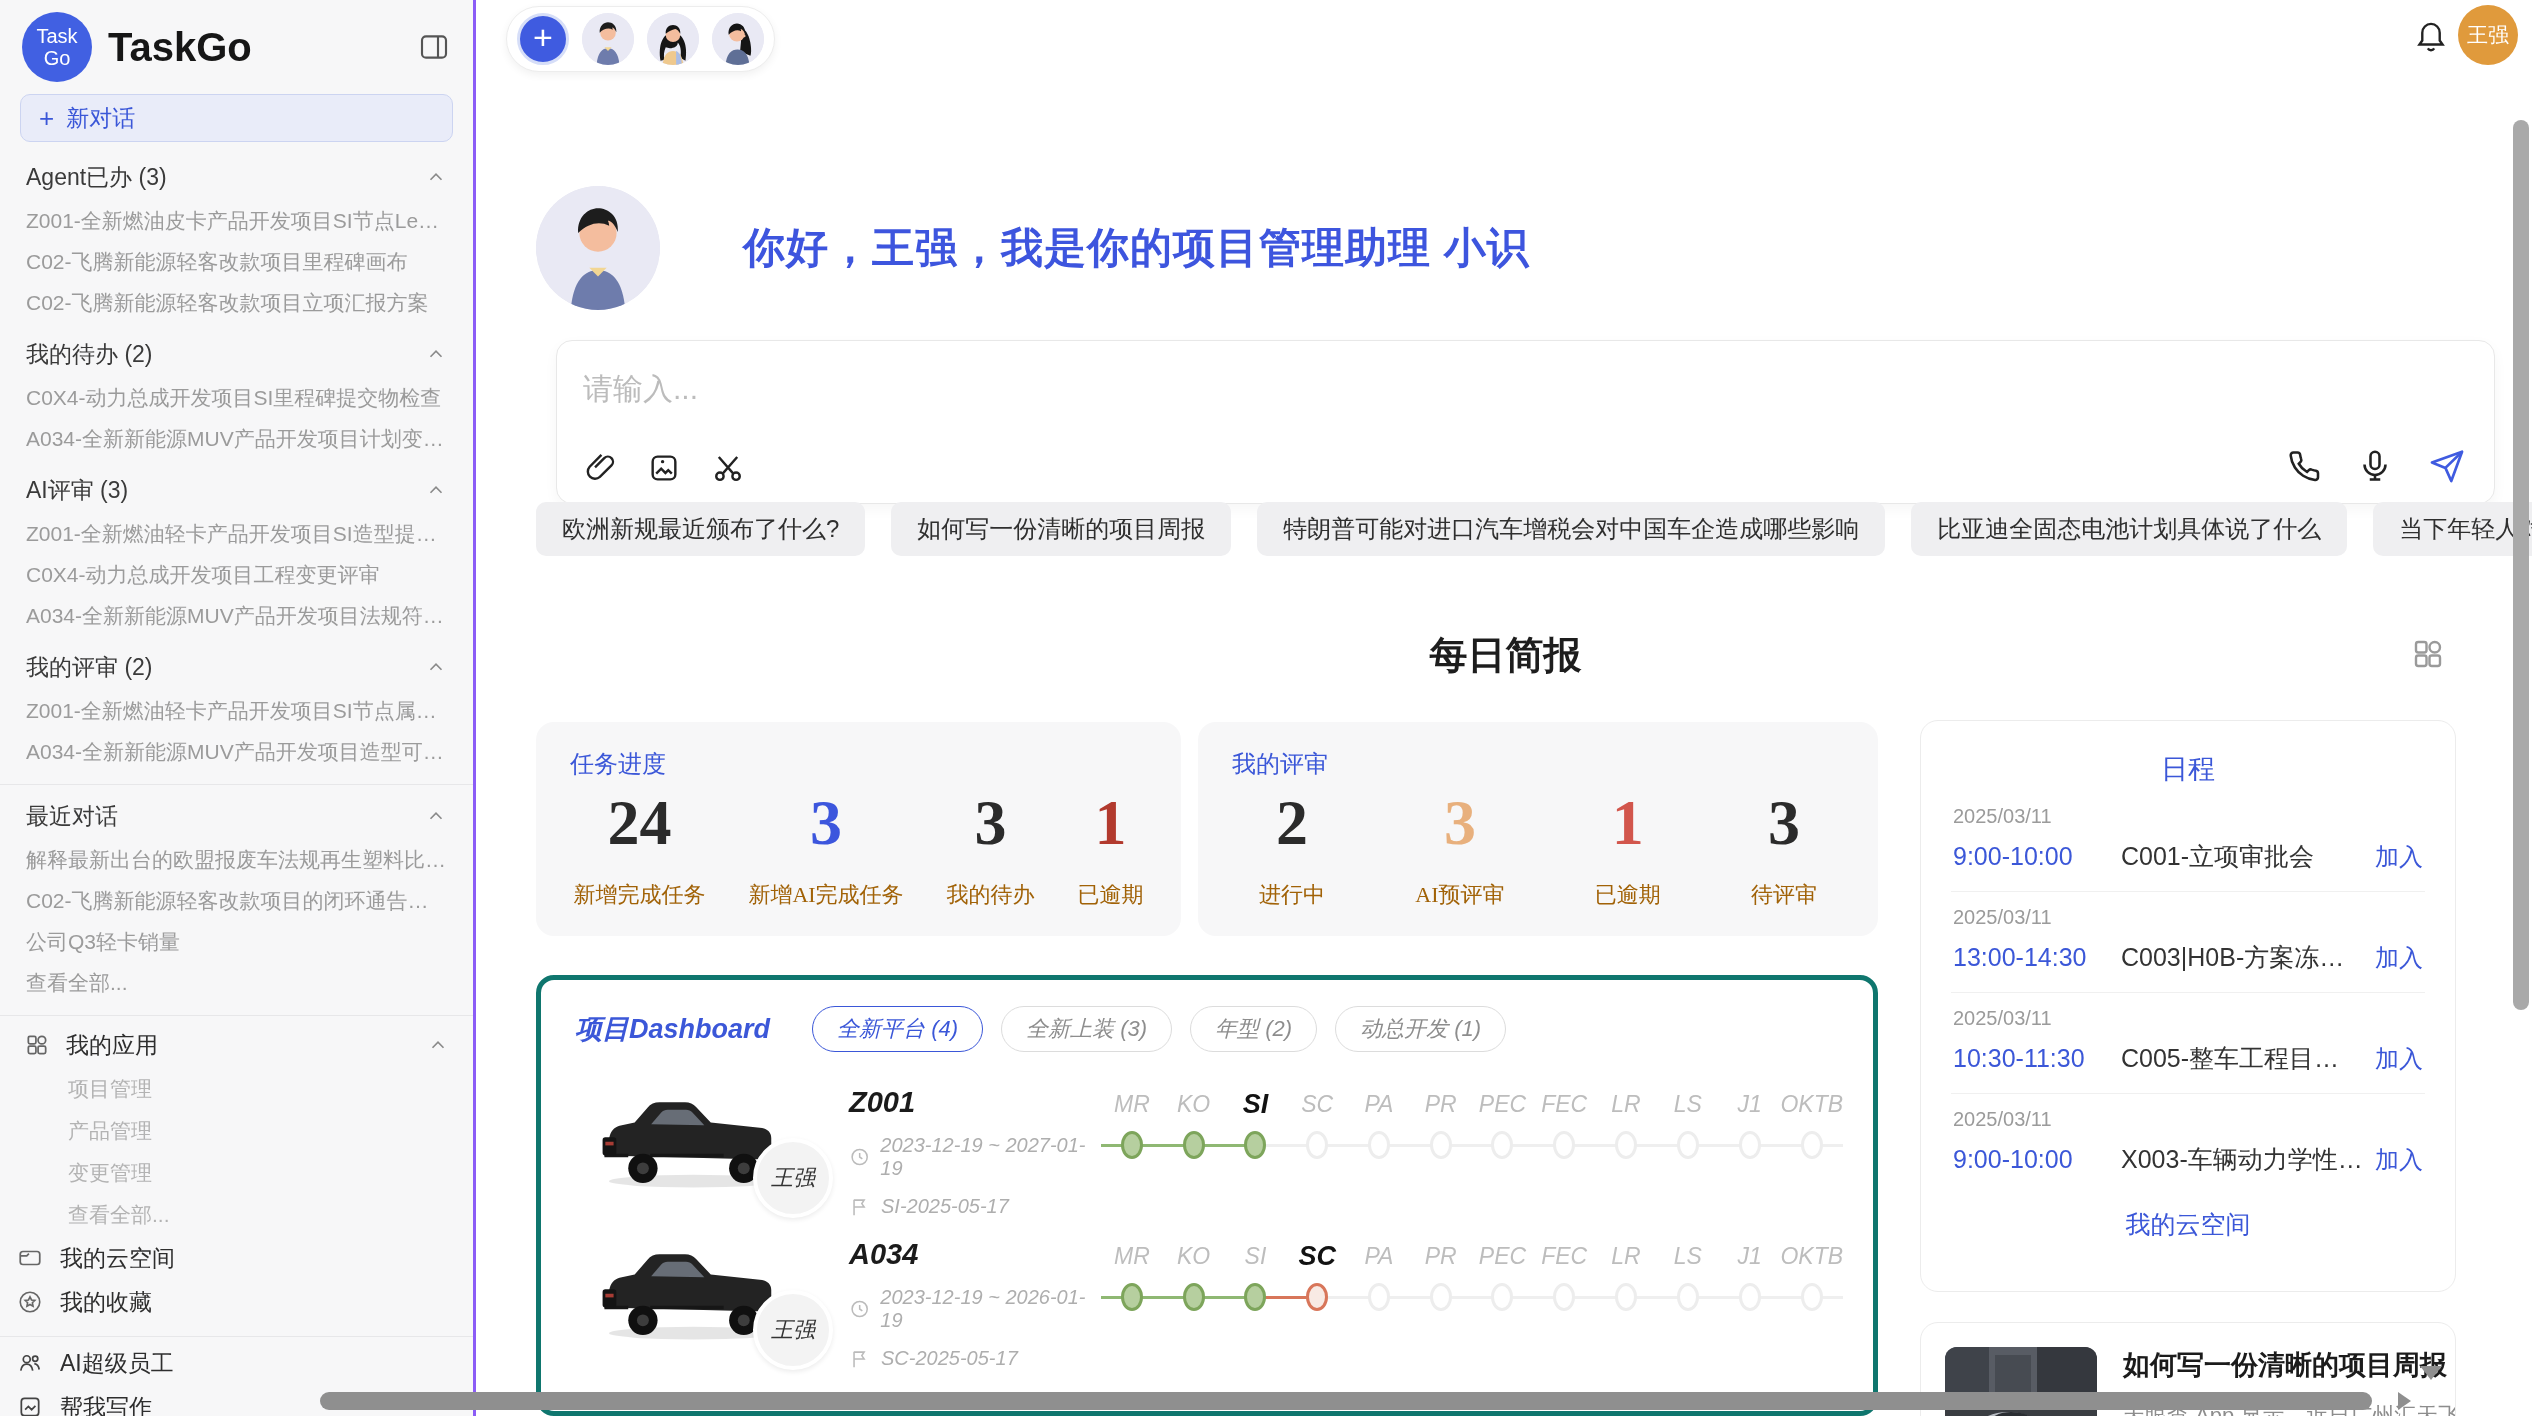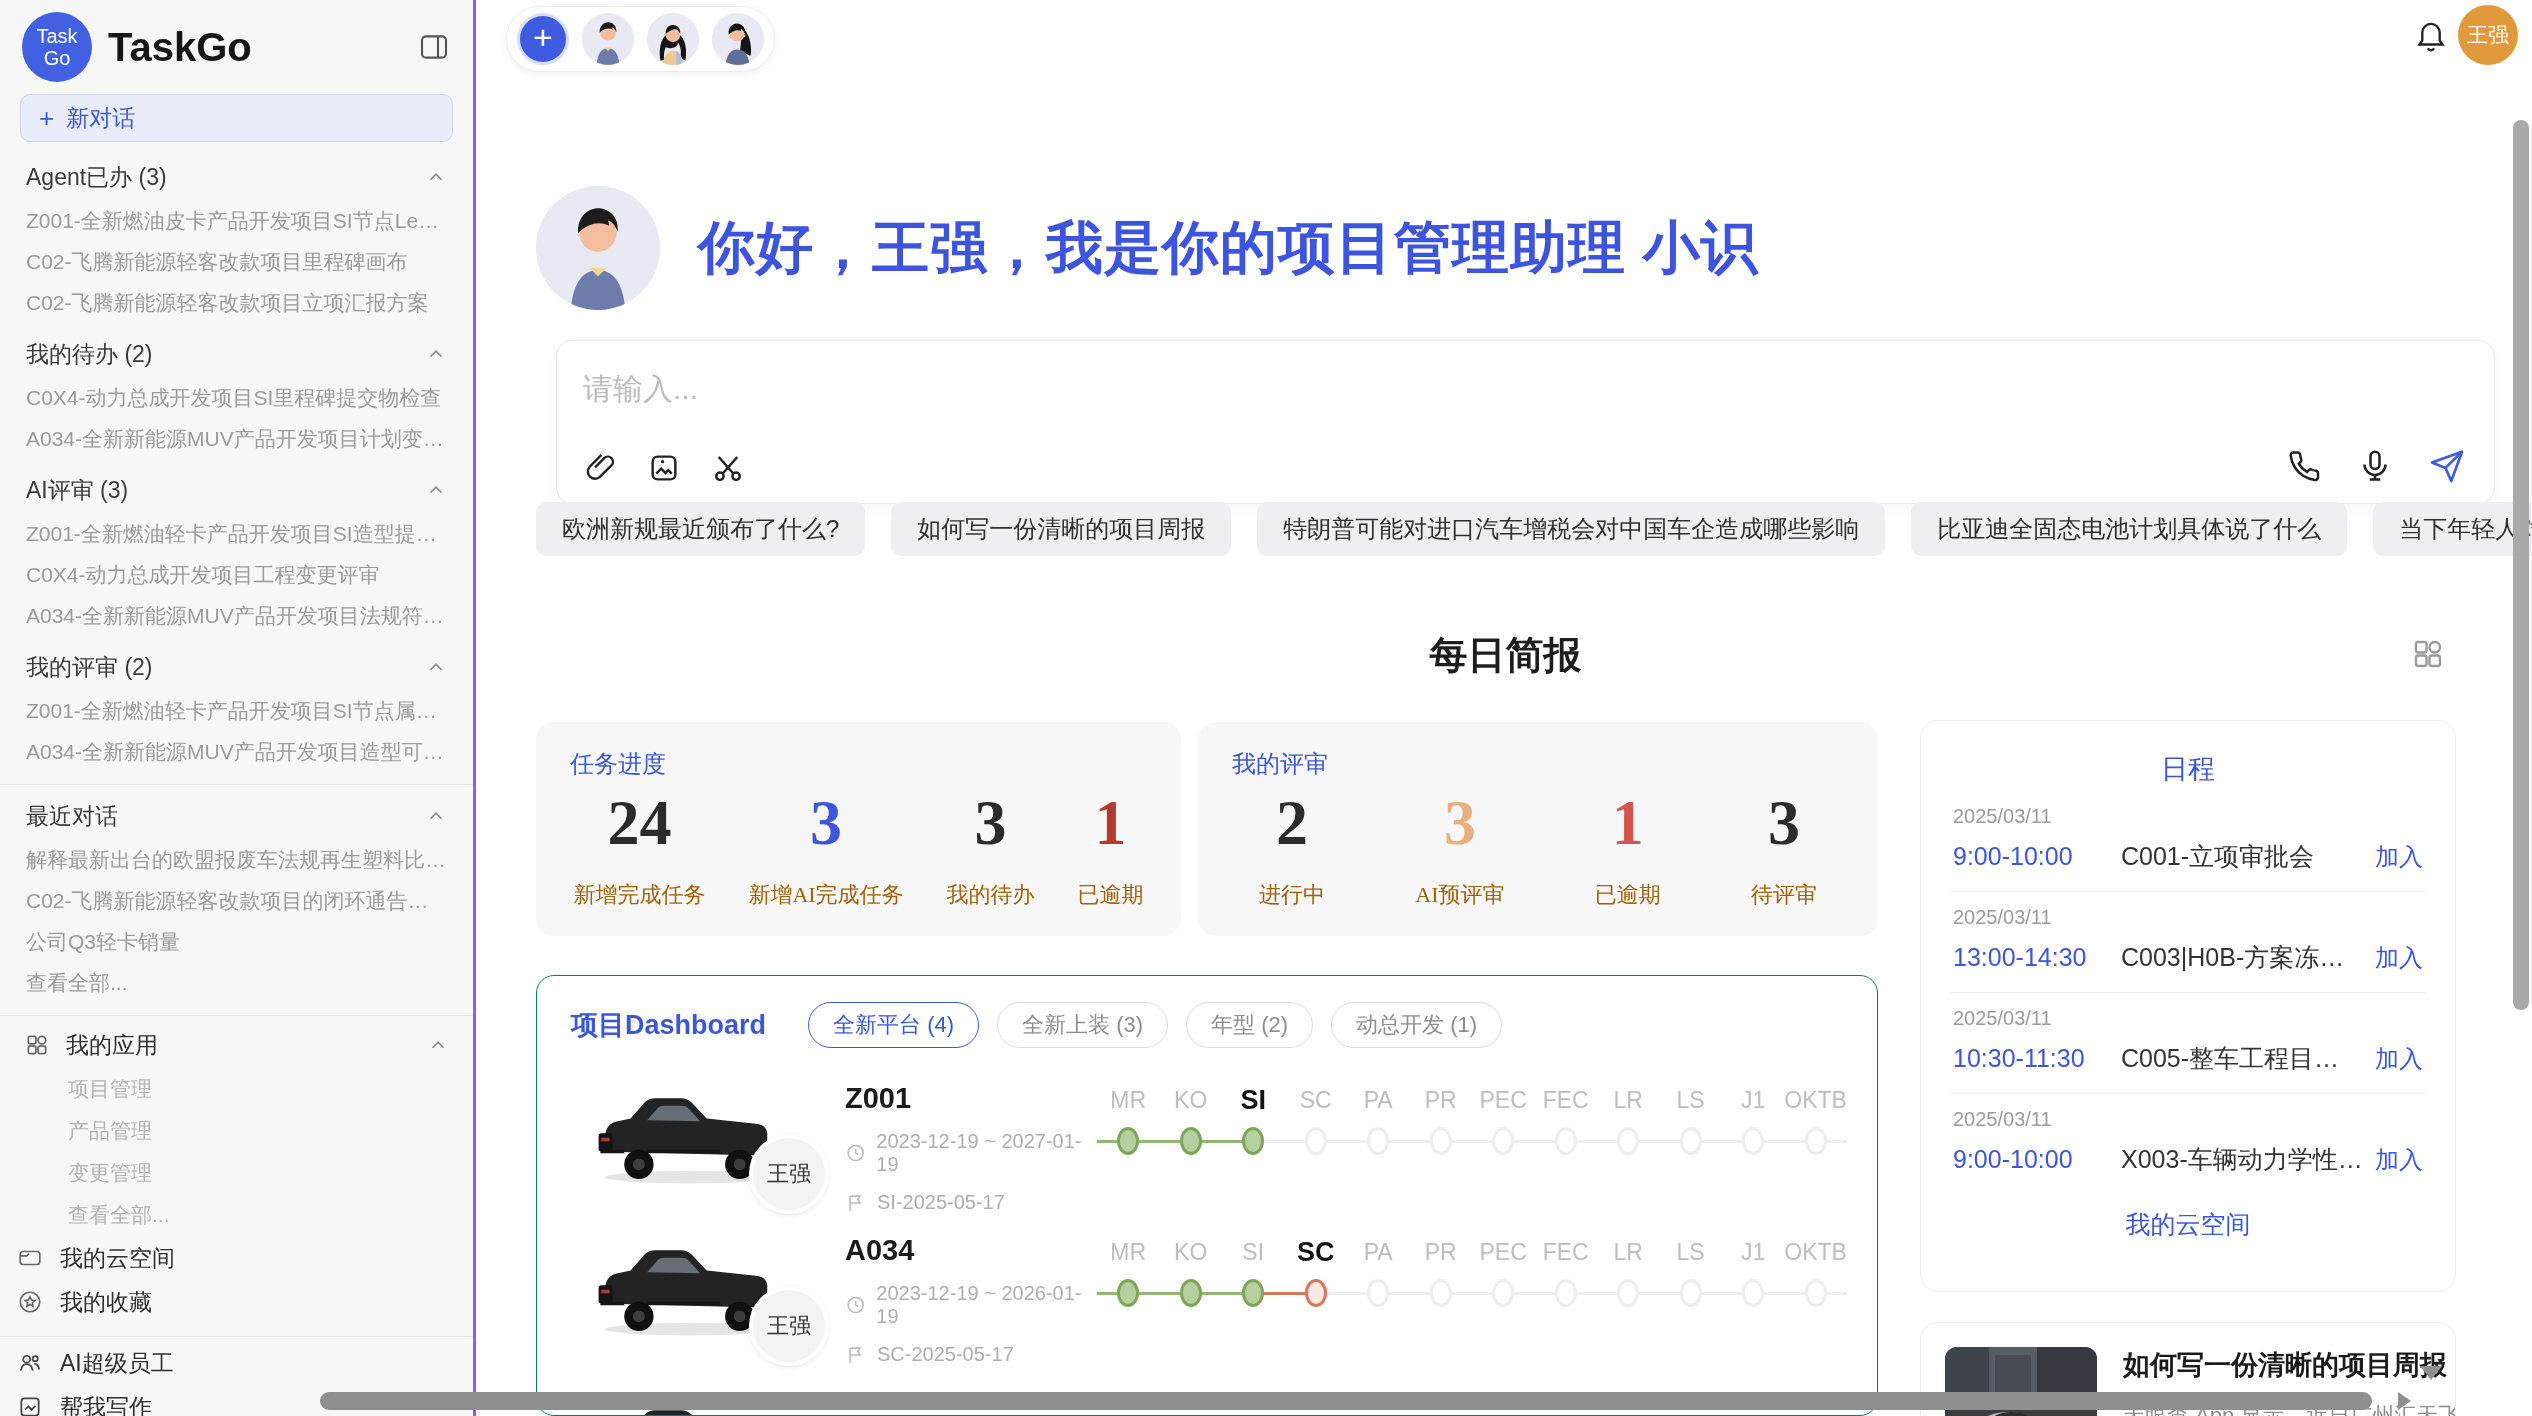--- a/index.html
+++ b/index.html
@@ -44,21 +44,21 @@
   .tb-avatar { width:52px; height:52px; border-radius:50%; overflow:hidden; background:#e7e7f2;
     flex:none; cursor:pointer; }
   .bell-btn { position:absolute; left:2412px; top:16px; width:40px; height:40px; cursor:pointer; }
   .user-chip { position:absolute; left:2458px; top:5px; width:60px; height:60px; border-radius:50%;
     background:#e09a3c; color:#fff; font-size:21px; display:flex; align-items:center;
     justify-content:center; cursor:pointer; }
 
   
   .hero { position:absolute; left:536px; top:186px; display:flex; align-items:center; gap:38px; }
   .hero-avatar { width:124px; height:124px; border-radius:50%; overflow:hidden; background:#e7e7f2; flex:none; }
-  .greeting { font-size:57px; font-weight:bold; color:#3d55de; letter-spacing:1px; }
+  .greeting { font-size:42px; font-weight:bold; color:#3d55de; letter-spacing:1px;margin-left:45px; }
 
   
   .composer { position:absolute; left:556px; top:340px; width:1939px; height:164px;
     border:1px solid #e8e8e8; border-radius:16px; background:#fff;
     box-shadow:0 5px 14px rgba(0,0,0,.04); }
   .composer-input { position:absolute; left:26px; top:26px; width:1600px; height:44px;
     border:none; outline:none; font-size:30px; color:#333; background:transparent;
     font-family:inherit; }
   .composer-input::placeholder { color:#bcbcbc; }
   .c-left-icons { position:absolute; left:24px; bottom:16px; display:flex; gap:26px; }
@@ -78,21 +78,21 @@
   .card-tasks { left:536px; top:722px; width:645px; height:214px; }
   .card-review { left:1198px; top:722px; width:680px; height:214px; }
   .card-title { position:absolute; left:34px; top:26px; color:#3b57d8; font-size:24px; }
   .stats { display:flex; justify-content:space-around; padding:66px 16px 0 16px;font-family:Liberation Serif, serif; }
   .stat { text-align:center; }
   .stat-num { font-size:64px; font-weight:600; line-height:1.1; }
   .stat-label { font-size:22px; color:#a16207; margin-top:22px; }
 
   
   .dash-card { position:absolute; left:536px; top:975px; width:1342px; height:441px;
-    background:#fff; border:1px solid #0f766e; border-radius:18px; overflow:hidden; }
+    background:#fff; border:5px solid #0f766e; border-radius:18px; overflow:hidden;font-style:italic; }
   .dash-head { display:flex; align-items:center; padding:26px 34px 6px 34px; }
   .dash-title { color:#3b57d8; font-size:27px; font-weight:bold; margin-right:42px; }
   .tabs { display:flex; gap:18px; }
   .tab { height:46px; border-radius:24px; border:1px solid #dcdcdc; color:#8d8d8d; font-size:22px;
     display:flex; align-items:center; padding:0 24px; background:#fff; cursor:pointer; white-space:nowrap; }
   .tab.active { border-color:#3b57d8; color:#3b57d8; }
   .proj-row { display:flex; align-items:flex-start; padding:26px 30px 0 48px; height:152px; }
   .proj-media { position:relative; width:208px; flex:none; }
   .owner-badge { position:absolute; right:-36px; bottom:-24px; width:80px; height:80px;
     background:#f3f3f3; border:4px solid #fff; border-radius:50%; display:flex;

